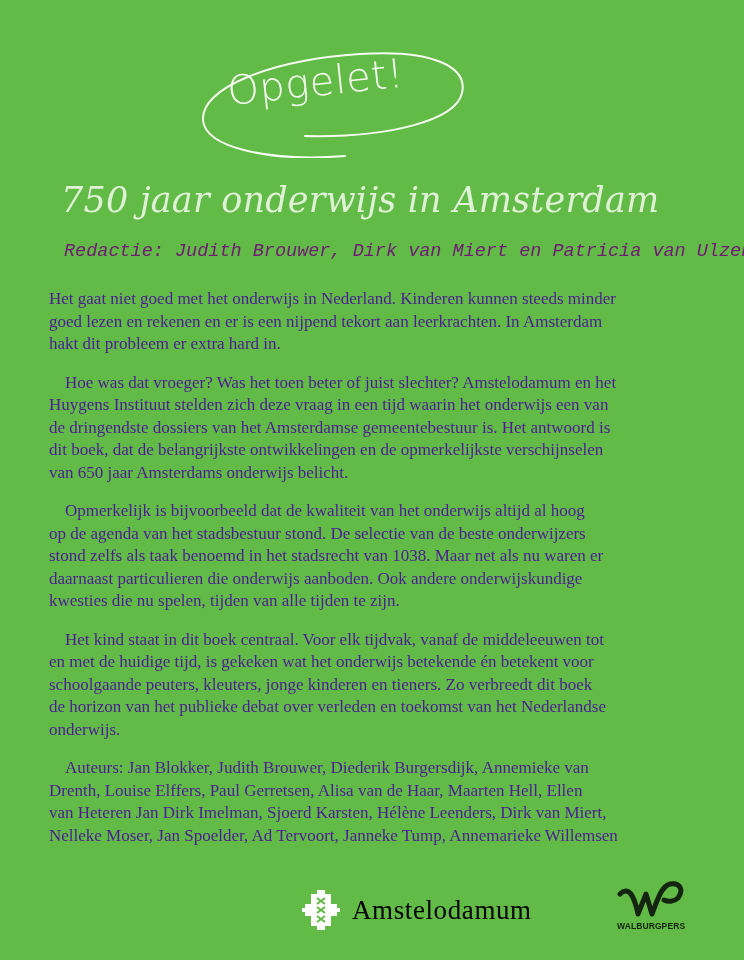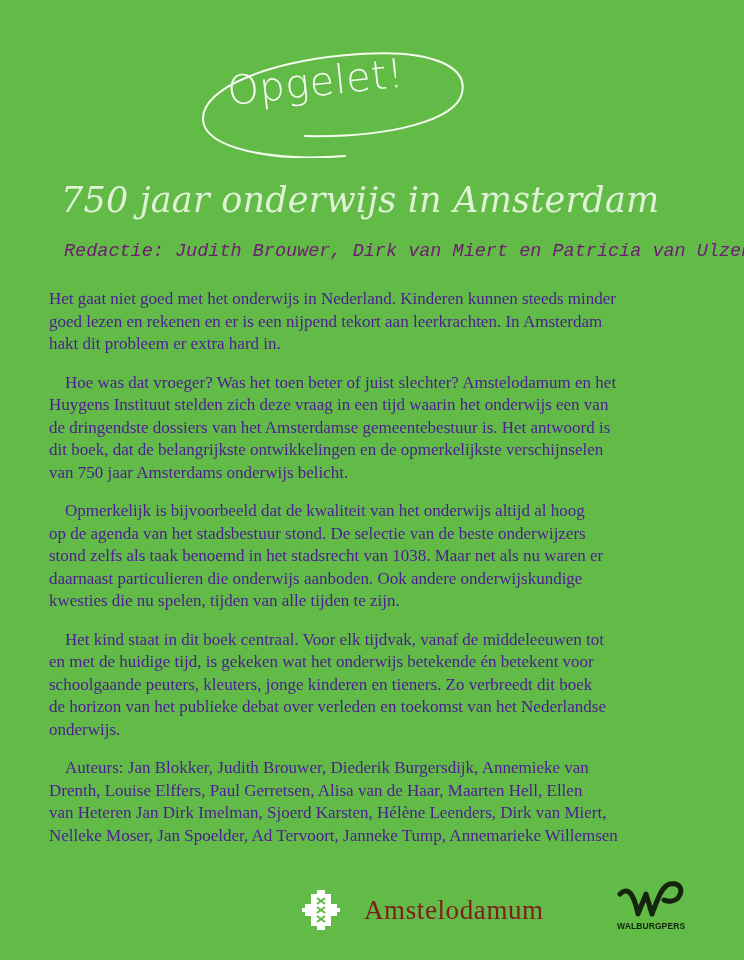--- a/index.html
+++ b/index.html
@@ -36,22 +36,22 @@
       font-family: "Liberation Serif", serif; font-size: 17px;
       line-height: 22.5px; color: #4c1d95;
     }
     .body-text .line { white-space: nowrap; display: block; }
     .body-text .indent { padding-left: 16px; margin-top: 16px; }
     .logo-amst {
       position: absolute; left: 302px; top: 890px; display: flex; align-items: center;
     }
     .logo-amst .mark { width: 38px; height: 40px; }
     .logo-amst .name {
-      margin-left: 24px; font-family: "Liberation Serif", serif;
-      font-size: 27px; color: #7f1d1d; letter-spacing: 0.6px;
+      margin-left: 12px; font-family: "Liberation Serif", serif;
+      font-size: 27px; color: #000000; letter-spacing: 0.6px;
     }
     .logo-wp { position: absolute; left: 612px; top: 880px; width: 80px; height: 60px; }
     .logo-wp .wp-name {
       position: absolute; left: 5px; top: 41px;
       font-family: Liberation Sans, sans-serif; font-weight: bold;
       font-size: 8.5px; color: #14250f; letter-spacing: 0.1px;
     }
   </style>
 </head>
 <body>
@@ -69,21 +69,21 @@
   <div class="editors">Redactie: Judith Brouwer, Dirk van  Miert en Patricia van Ulzen</div>
 
   <div class="body-text">
     <span class="line">Het gaat niet goed met het onderwijs in Nederland. Kinderen kunnen steeds minder</span>
     <span class="line">goed lezen en rekenen en er is een nijpend tekort aan leerkrachten. In Amsterdam</span>
     <span class="line">hakt dit probleem er extra hard in.</span>
     <span class="line indent">Hoe was dat vroeger? Was het toen beter of juist slechter? Amstelodamum en het</span>
     <span class="line">Huygens Instituut stelden zich deze vraag in een tijd waarin het onderwijs een van</span>
     <span class="line">de dringendste dossiers van het Amsterdamse gemeentebestuur is. Het antwoord is</span>
     <span class="line">dit boek, dat de belangrijkste ontwikkelingen en de opmerkelijkste verschijnselen</span>
-    <span class="line">van 750 jaar Amsterdams onderwijs belicht.</span>
+    <span class="line">van 650 jaar Amsterdams onderwijs belicht.</span>
     <span class="line indent">Opmerkelijk is bijvoorbeeld dat de kwaliteit van het onderwijs altijd al hoog</span>
     <span class="line">op de agenda van het stadsbestuur stond. De selectie van de beste onderwijzers</span>
     <span class="line">stond zelfs als taak benoemd in het stadsrecht van 1038. Maar net als nu waren er</span>
     <span class="line">daarnaast particulieren die onderwijs aanboden. Ook andere onderwijskundige</span>
     <span class="line">kwesties die nu spelen, tijden van alle tijden te zijn.</span>
     <span class="line indent">Het kind staat in dit boek centraal. Voor elk tijdvak, vanaf de middeleeuwen tot</span>
     <span class="line">en met de huidige tijd, is gekeken wat het onderwijs betekende én betekent voor</span>
     <span class="line">schoolgaande peuters, kleuters, jonge kinderen en tieners. Zo verbreedt dit boek</span>
     <span class="line">de horizon van het publieke debat over verleden en toekomst van het Nederlandse</span>
     <span class="line">onderwijs.</span>

